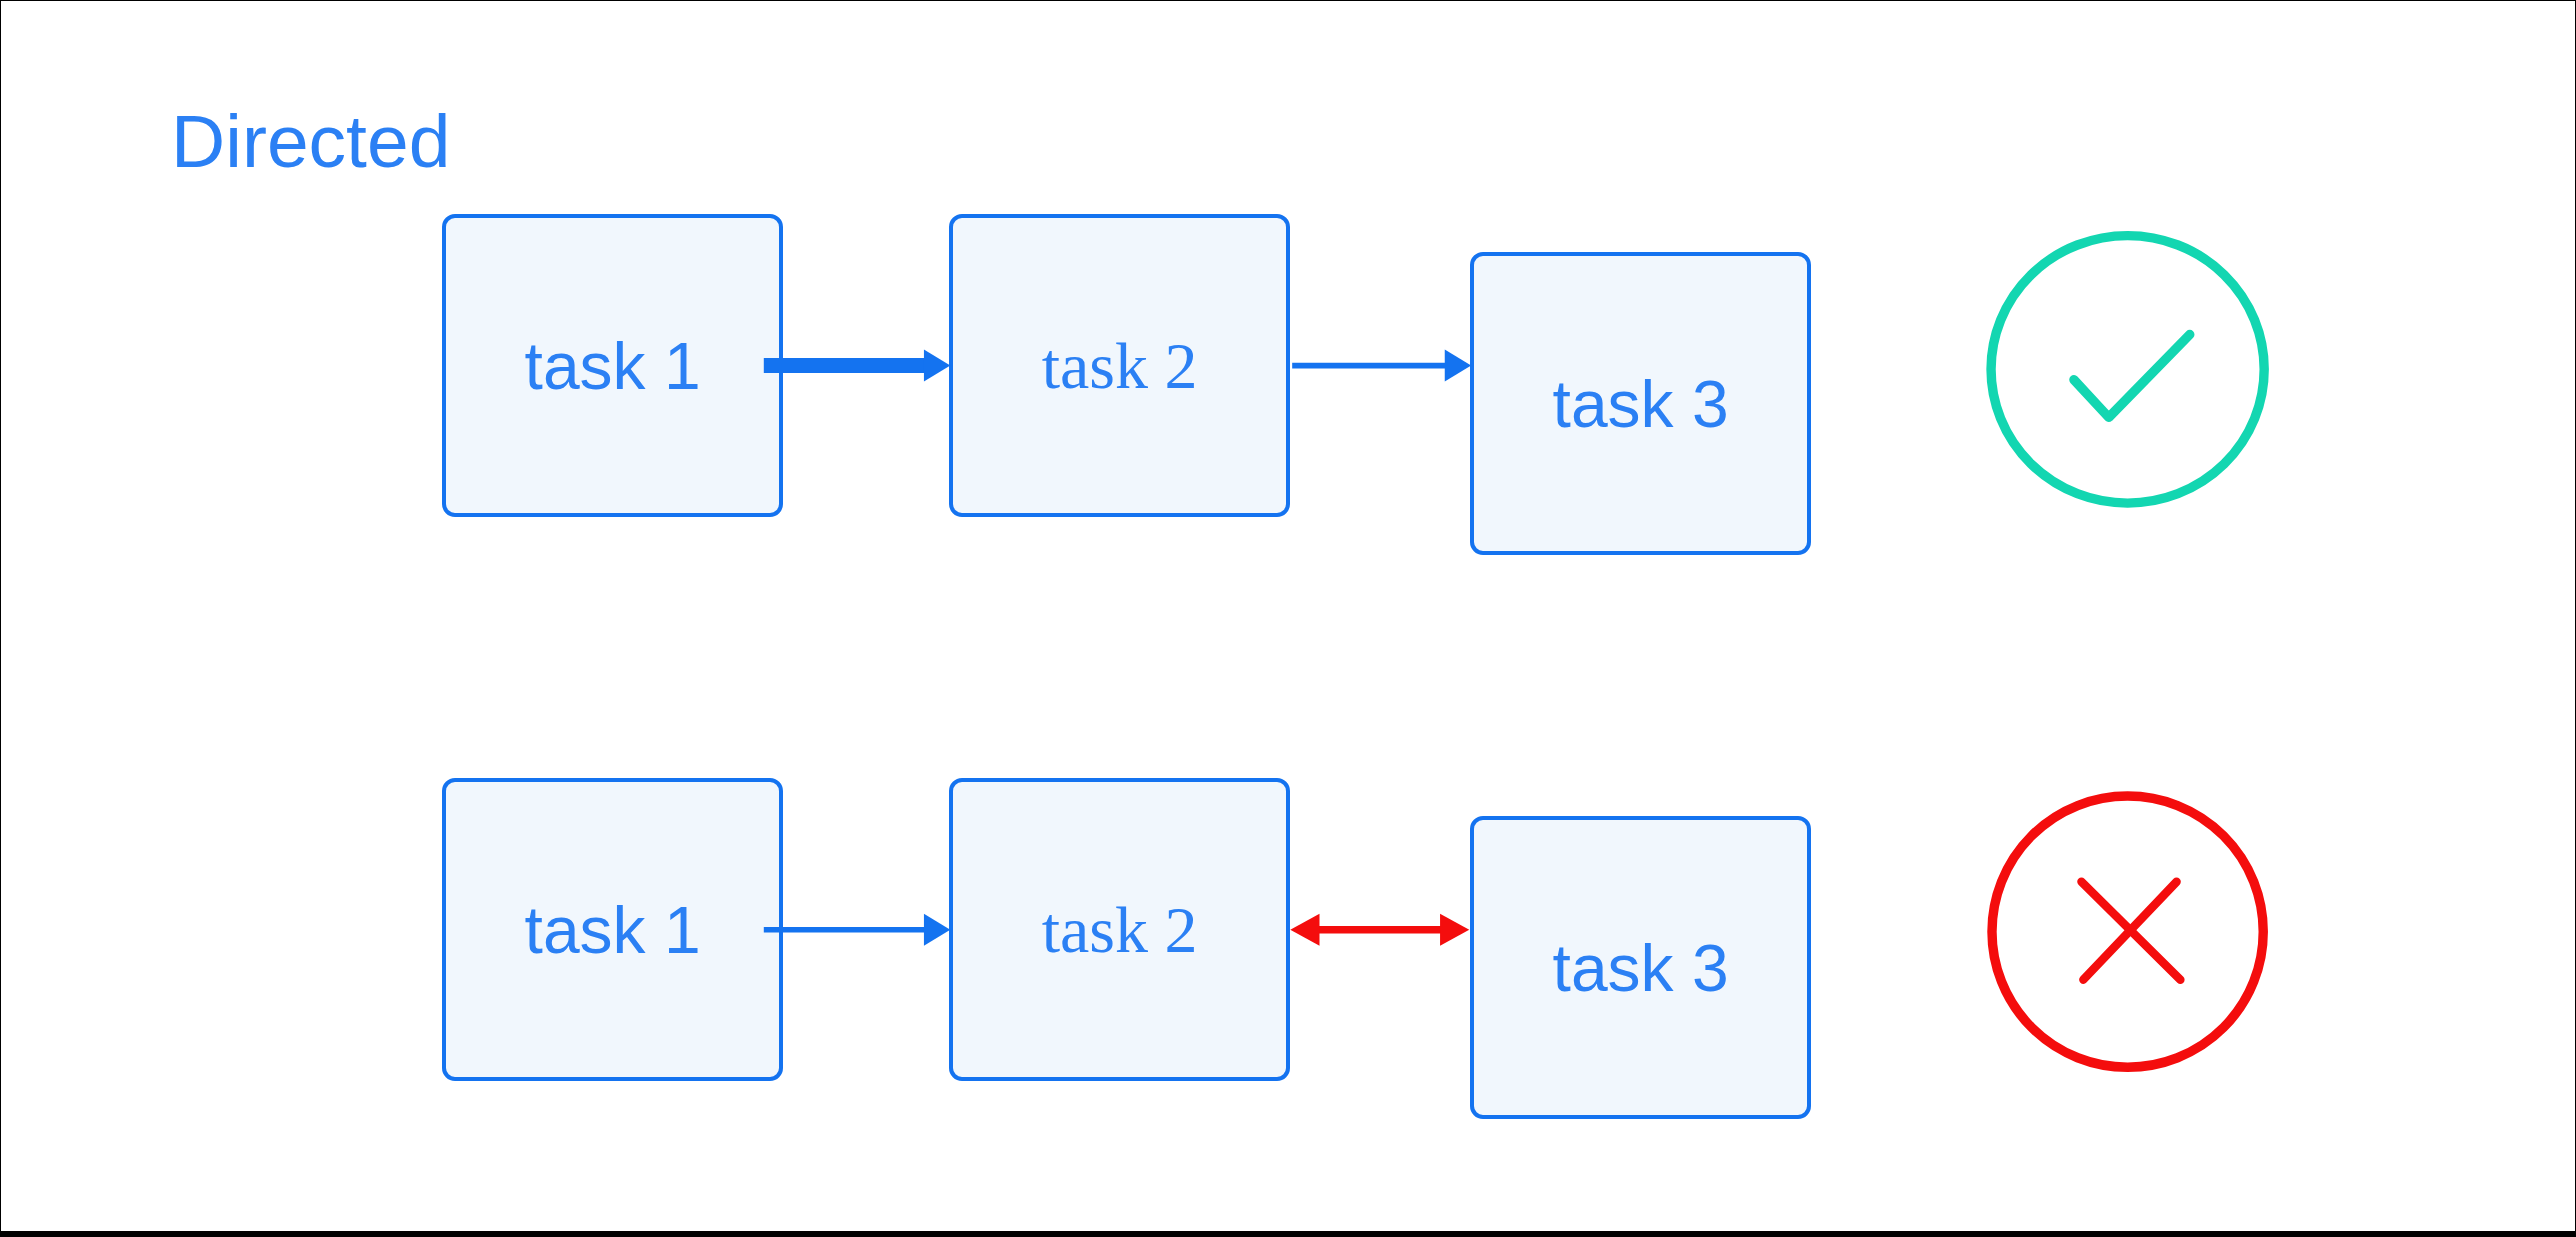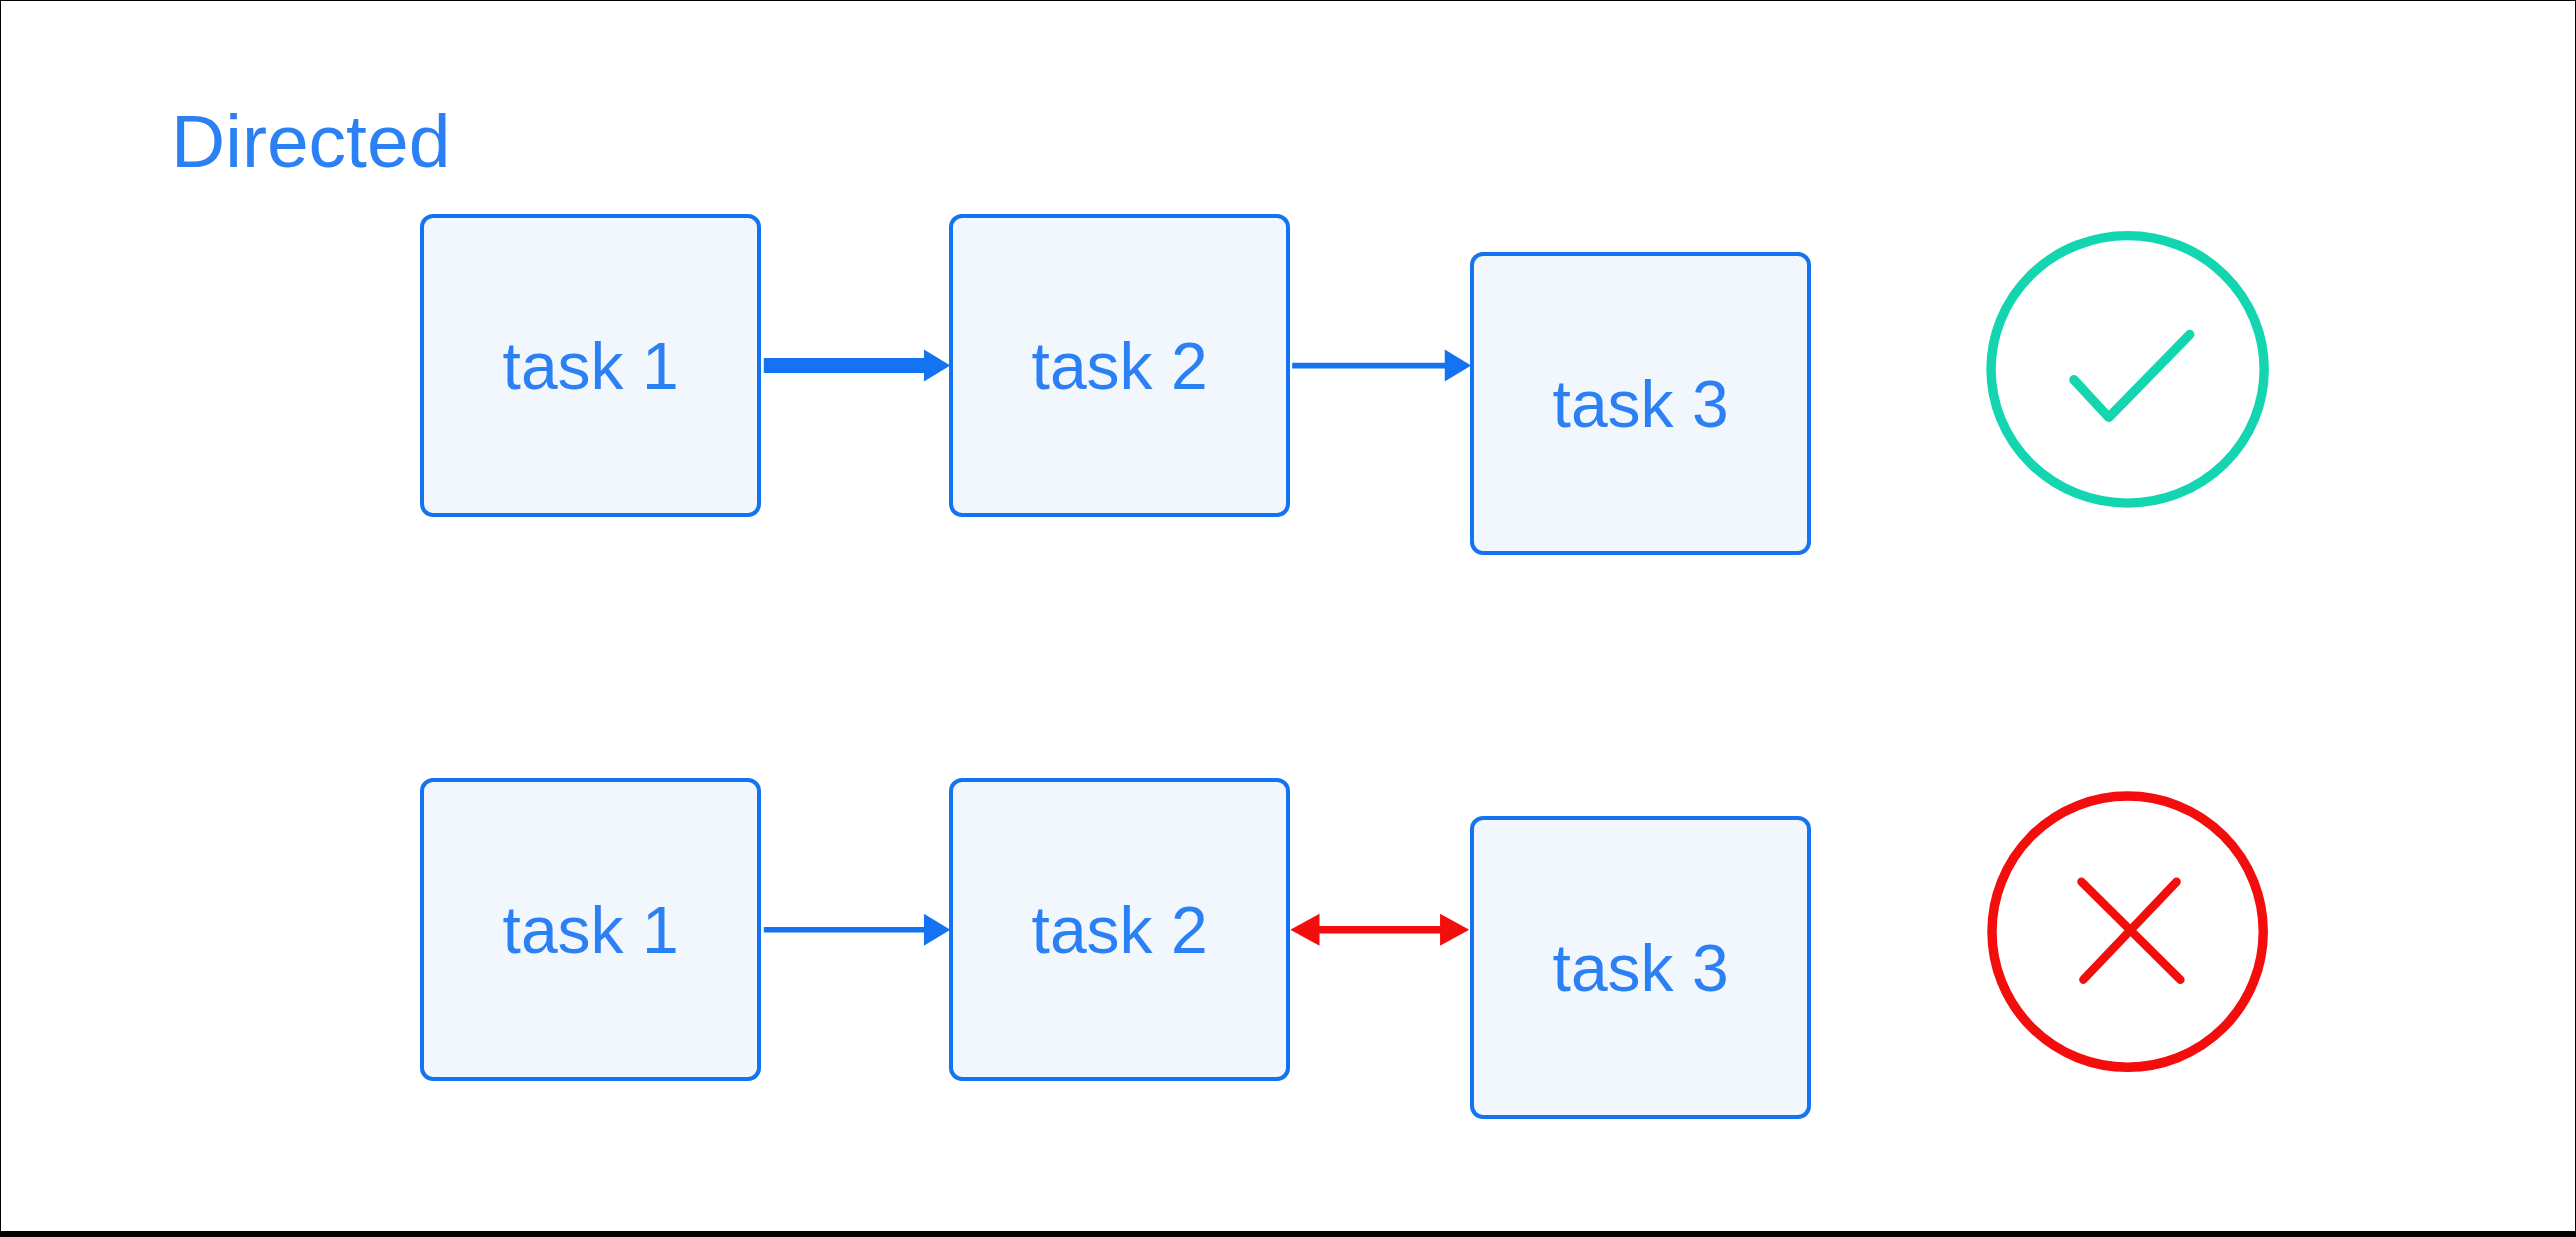--- a/index.html
+++ b/index.html
@@ -48,22 +48,22 @@
     border-radius: 13px;
     display: flex;
     align-items: center;
     justify-content: center;
     font-size: 66px;
     color: var(--text-blue, #2b80f4);
     white-space: nowrap;
   }
   .row1 { top: 215px; }
   .row2 { top: 779px; }
-  .col1 { left: 421px; }
-  .col2 { left: 950px; }
+  .col1 { left: 443px; }
+  .col2 { left: 950px; font-family: Liberation Serif, serif; }
   .col3 { left: 1471px; margin-top: 38px; }
   .overlay {
     position: absolute;
     left: 0;
     top: 0;
     width: 2576px;
     height: 1238px;
     pointer-events: none;
   }
   .blue-stroke  { stroke: var(--stroke-blue, #1473f0); }

